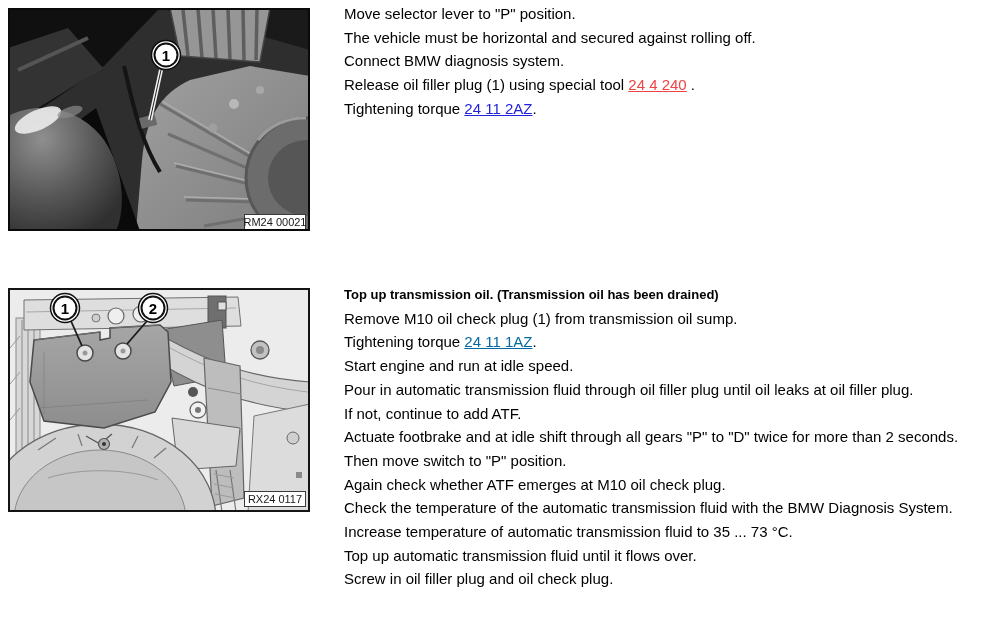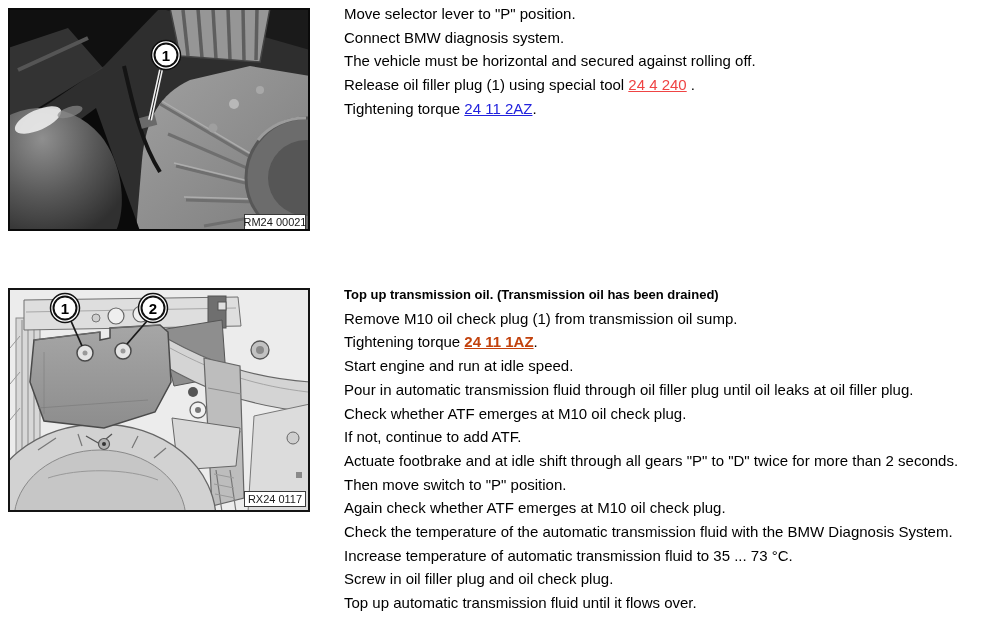--- a/index.html
+++ b/index.html
@@ -224,37 +224,36 @@
 
       <rect x="1" y="1" width="300" height="222" fill="none" stroke="#141414" stroke-width="2"></rect>
     </g>
   </svg>
 </figure>
 
 <div class="text-col">
   <div id="sec1" class="sec">
     <div id="sec1-lines">
         <p class="line"><span>Move selector lever to "P" position.</span></p>
+        <p class="line"><span>The vehicle must be horizontal and secured against rolling off.</span></p>
         <p class="line"><span>Connect BMW diagnosis system.</span></p>
-        <p class="line"><span>The vehicle must be horizontal and secured against rolling off.</span></p>
         <p class="line"><span>Release oil filler plug (1) using special tool </span><a class="doclink" href="#" style="color: #ef4444;"> 24 4 240</a><span> .</span></p>
         <p class="line"><span>Tightening torque </span><a class="doclink" href="#" style="color: rgb(34, 34, 221);">24 11 2AZ</a><span>.</span></p>
       </div>
   </div>
   <div id="sec2" class="sec">
     <p class="heading">Top up transmission oil. (Transmission oil has been drained)</p>
     <div id="sec2-lines">
         <p class="line"><span>Remove M10 oil check plug (1) from transmission oil sump.</span></p>
-        <p class="line"><span>Tightening torque </span><a class="doclink" href="#" style="color: #c2410c; font-weight: bold;">24 11 1AZ</a><span>.</span></p>
+        <p class="line"><span>Tightening torque </span><a class="doclink" href="#" style="color: #0369a1;">24 11 1AZ</a><span>.</span></p>
         <p class="line"><span>Start engine and run at idle speed.</span></p>
         <p class="line"><span>Pour in automatic transmission fluid through oil filler plug until oil leaks at oil filler plug.</span></p>
-        <p class="line"><span>Check whether ATF emerges at M10 oil check plug.</span></p>
         <p class="line"><span>If not, continue to add ATF.</span></p>
         <p class="line"><span>Actuate footbrake and at idle shift through all gears "P" to "D" twice for more than 2 seconds.</span></p>
         <p class="line"><span>Then move switch to "P" position.</span></p>
         <p class="line"><span>Again check whether ATF emerges at M10 oil check plug.</span></p>
         <p class="line"><span>Check the temperature of the automatic transmission fluid with the BMW Diagnosis System.</span></p>
         <p class="line"><span>Increase temperature of automatic transmission fluid to 35 ... 73 °C.</span></p>
+        <p class="line"><span>Top up automatic transmission fluid until it flows over.</span></p>
         <p class="line"><span>Screw in oil filler plug and oil check plug.</span></p>
-        <p class="line"><span>Top up automatic transmission fluid until it flows over.</span></p>
       </div>
   </div>
 </div>
 
 </body></html>

